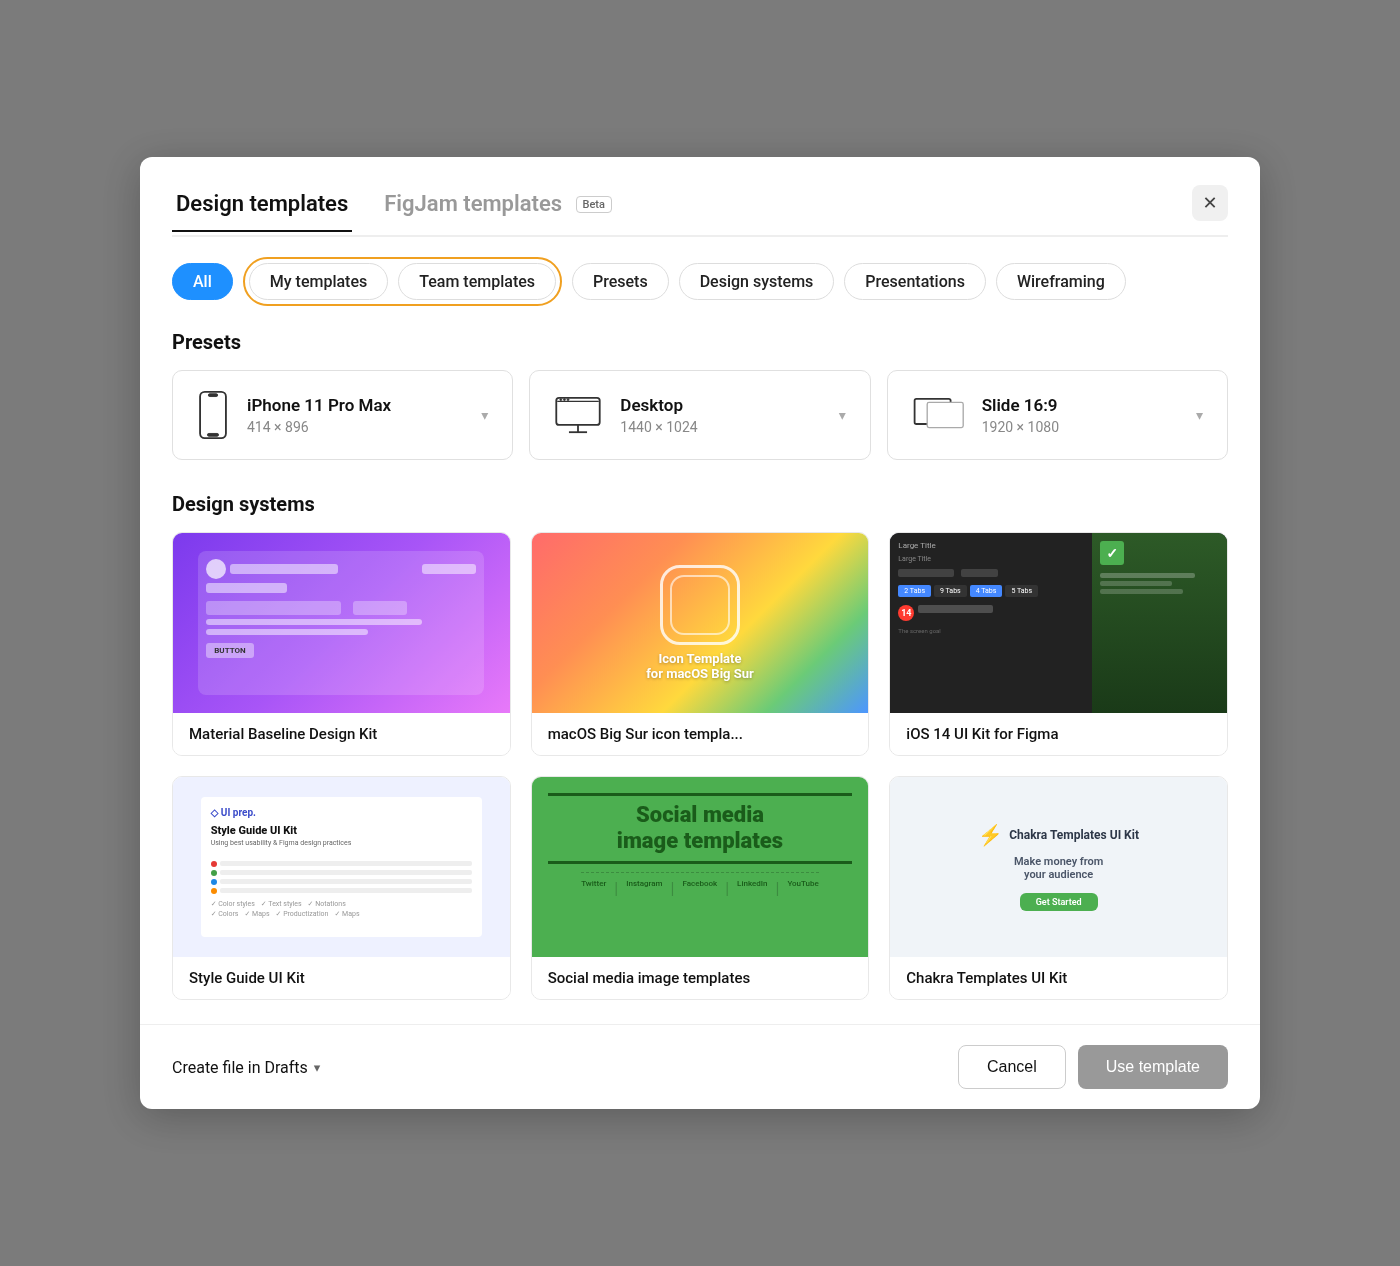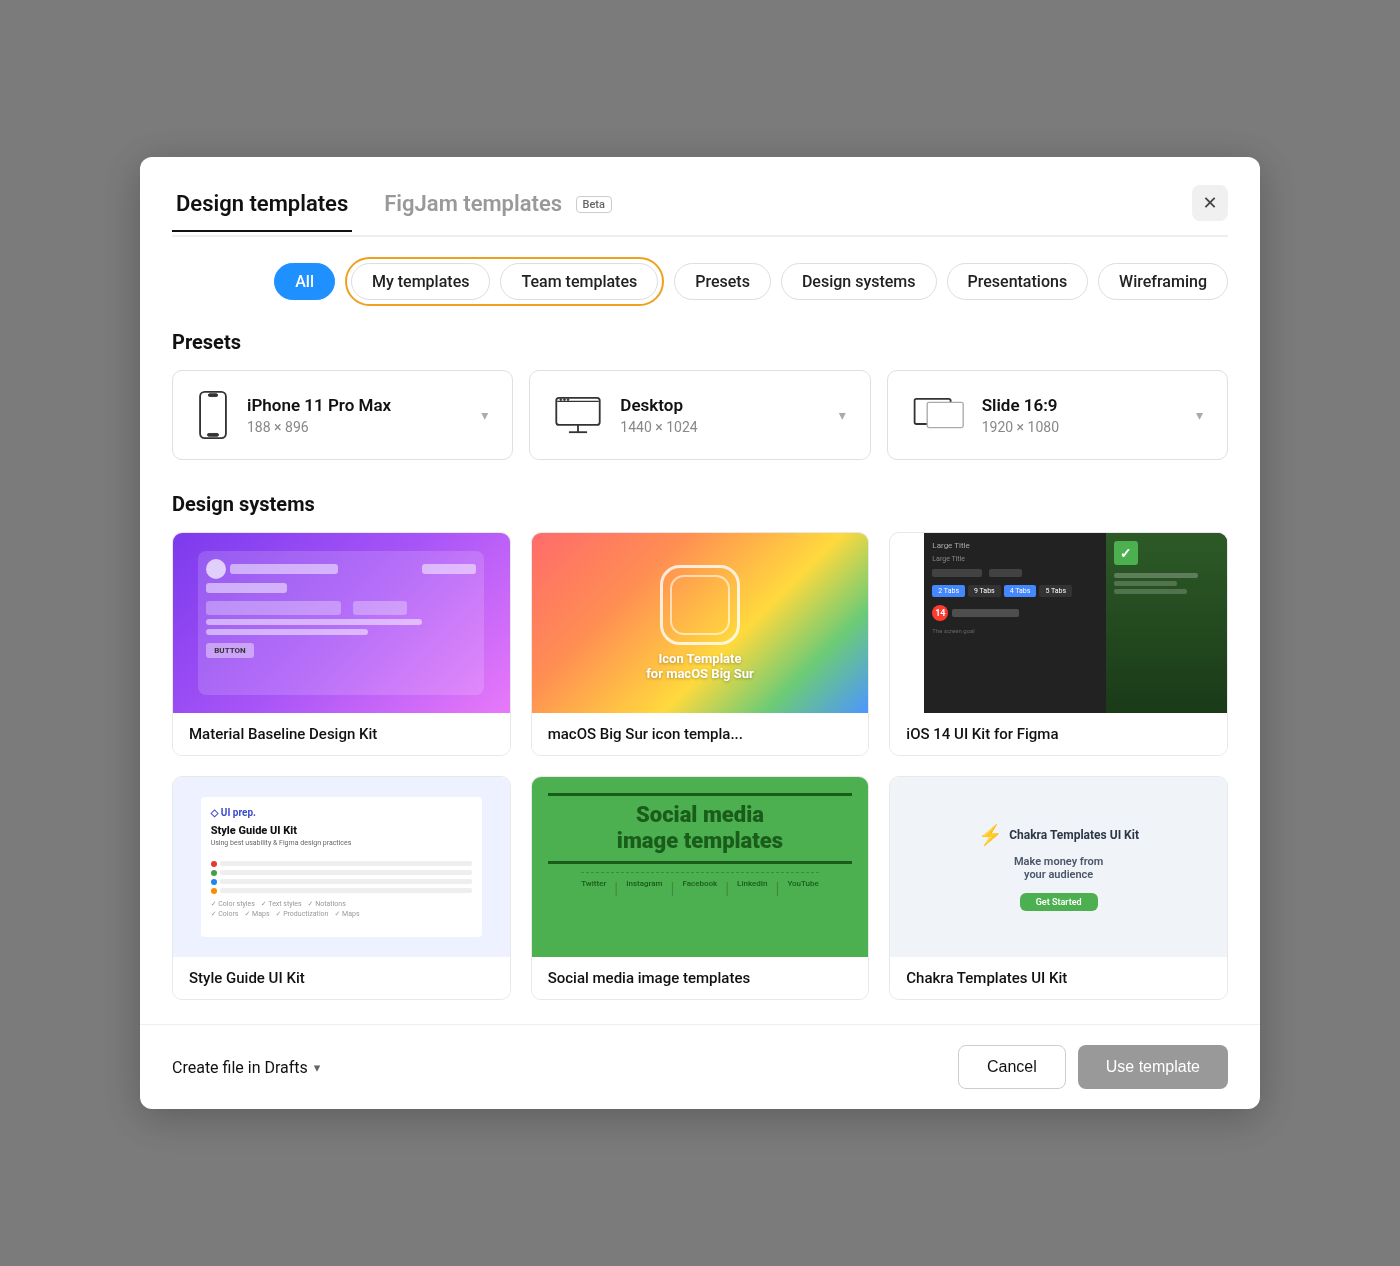--- a/index.html
+++ b/index.html
@@ -95,21 +95,20 @@
 
     
     .filter-row {
       display: flex;
       align-items: center;
       gap: 10px;
       padding: 20px 32px 0 32px;
       flex-wrap: nowrap;
       overflow-x: auto;
       flex-shrink: 0;
-      justify-content: flex-end;
     }
 
     .chip {
       border: 1px solid #ddd;
       border-radius: 50px;
       padding: 8px 20px;
       font-size: 16px;
       font-weight: 500;
       cursor: pointer;
       white-space: nowrap;
@@ -313,21 +312,20 @@
       text-shadow: 0 1px 3px rgba(0,0,0,0.3);
     }
 
     
     .thumb-ios {
       background: #1a1a2e;
       display: flex;
       align-items: stretch;
       height: 100%;
       overflow: hidden;
-      margin-left: 34px;
     }
 
     .ios-left {
       width: 60%;
       background: #222;
       display: flex;
       flex-direction: column;
       gap: 2px;
       padding: 8px;
       overflow: hidden;
@@ -595,21 +593,21 @@
           <div class="preset-card">
             <div class="preset-icon">
               <svg width="32" height="48" viewBox="0 0 32 52">
                 <rect x="2" y="1" width="28" height="50" rx="5" ry="5" stroke="#333" stroke-width="2"></rect>
                 <rect x="11" y="3" width="10" height="3" rx="1.5" fill="#333"></rect>
                 <rect x="10" y="46" width="12" height="3" rx="1.5" fill="#333"></rect>
               </svg>
             </div>
             <div class="preset-info">
               <div class="preset-name">iPhone 11 Pro Max</div>
-              <div class="preset-dim">188 × 896</div>
+              <div class="preset-dim">414 × 896</div>
             </div>
             <div class="preset-chevron">▾</div>
           </div>
 
           <div class="preset-card">
             <div class="preset-icon">
               <svg width="48" height="38" viewBox="0 0 52 42">
                 <rect x="2" y="2" width="48" height="30" rx="3" ry="3" stroke="#333" stroke-width="2"></rect>
                 <line x1="3" y1="6" x2="49" y2="6" stroke="#333" stroke-width="1.5"></line>
                 <circle cx="7" cy="4" r="1" fill="#333"></circle>
@@ -700,21 +698,21 @@
                   <div class="ios-row">
                     <div class="ios-block" style="width:30%;"></div>
                     <div class="ios-block" style="width:20%; margin-left:4px;"></div>
                   </div>
                   <div style="margin-top:6px; display:flex; flex-wrap:wrap; gap:3px;">
                     <div style="background:#4488ff; border-radius:2px; padding:2px 6px; font-size:7px; color:white;">2 Tabs</div>
                     <div style="background:#333; border-radius:2px; padding:2px 6px; font-size:7px; color:white;">9 Tabs</div>
                     <div style="background:#4488ff; border-radius:2px; padding:2px 6px; font-size:7px; color:white;">4 Tabs</div>
                     <div style="background:#333; border-radius:2px; padding:2px 6px; font-size:7px; color:white;">5 Tabs</div>
                   </div>
-                  <div style="margin-top:6px; display:flex; align-items:center; gap:4px;">
+                  <div style="margin-top:6px; display:flex; gap:4px;">
                     <div class="ios-badge">14</div>
                     <div class="ios-block" style="width:40%; background:rgba(255,255,255,0.2);"></div>
                   </div>
                   <div style="margin-top:4px; color:#666; font-size:6px;">The screen goal</div>
                 </div>
                 <div class="ios-right">
                   <div style="background:#4caf50; border-radius:3px; width:24px; height:24px; display:flex; align-items:center; justify-content:center;">
                     <span style="color:white; font-size:14px; font-weight:700;">✓</span>
                   </div>
                   <div style="display:flex; flex-direction:column; gap:3px; margin-top:4px;">

